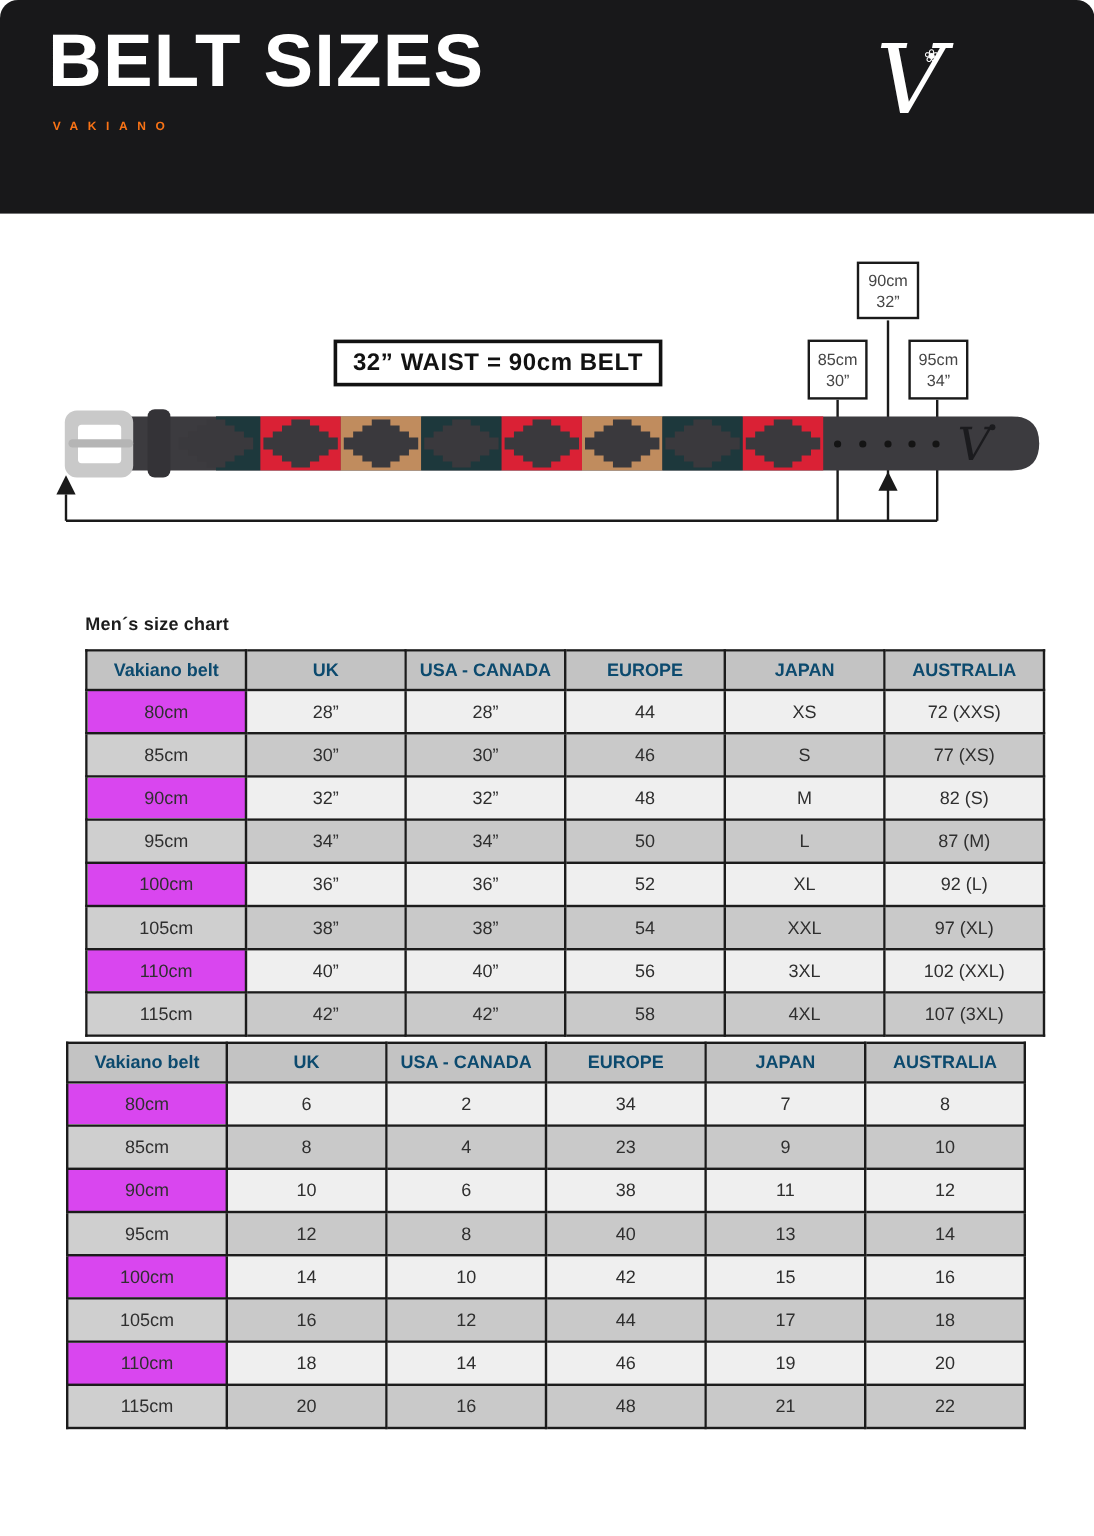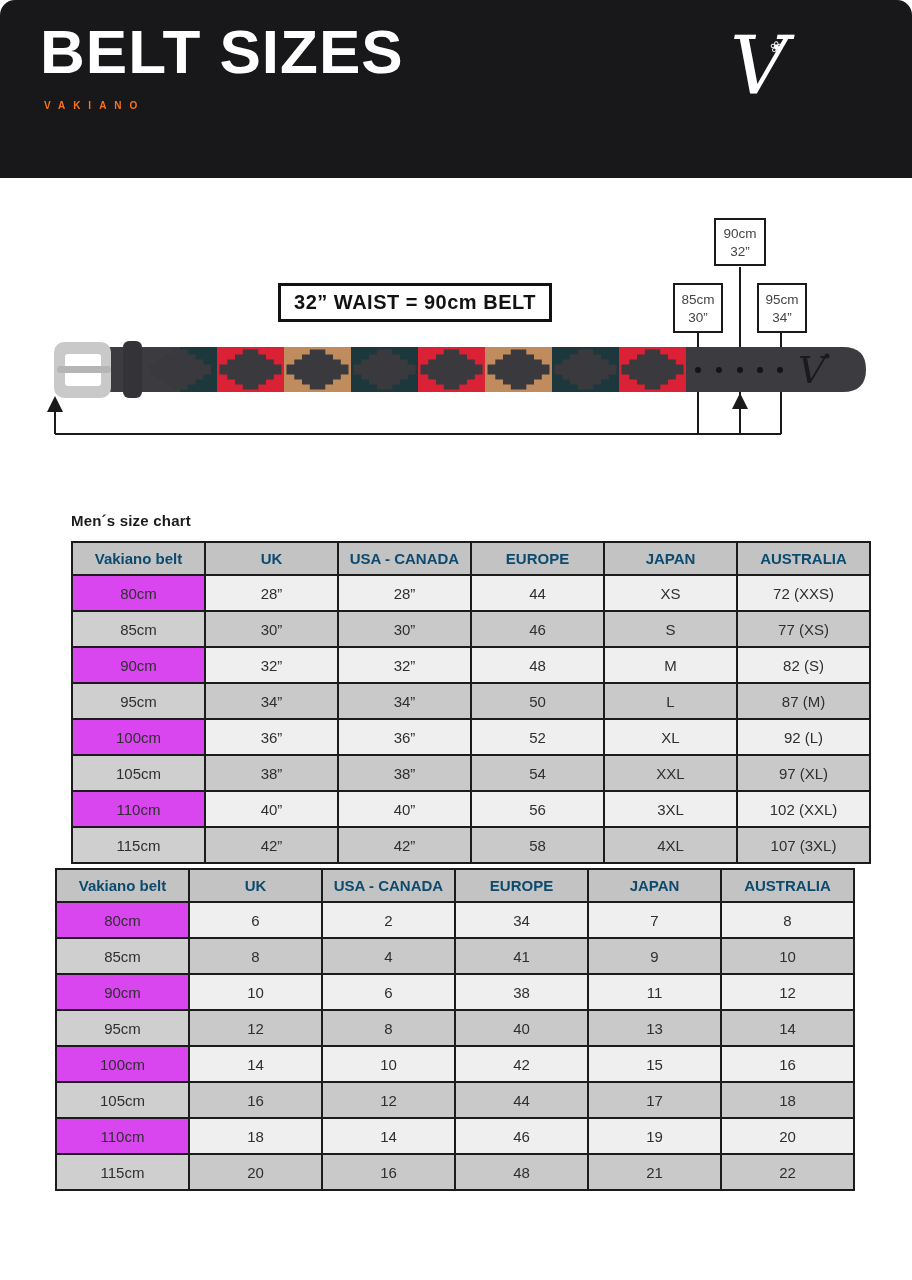--- a/index.html
+++ b/index.html
@@ -214,21 +214,21 @@
             <td>6</td>
             <td>2</td>
             <td>34</td>
             <td>7</td>
             <td>8</td>
           </tr>
           <tr class="row-dark">
             <td>85cm</td>
             <td>8</td>
             <td>4</td>
-            <td>41</td>
+            <td>23</td>
             <td>9</td>
             <td>10</td>
           </tr>
           <tr class="row-light">
             <td>90cm</td>
             <td>10</td>
             <td>6</td>
             <td>38</td>
             <td>11</td>
             <td>12</td>

